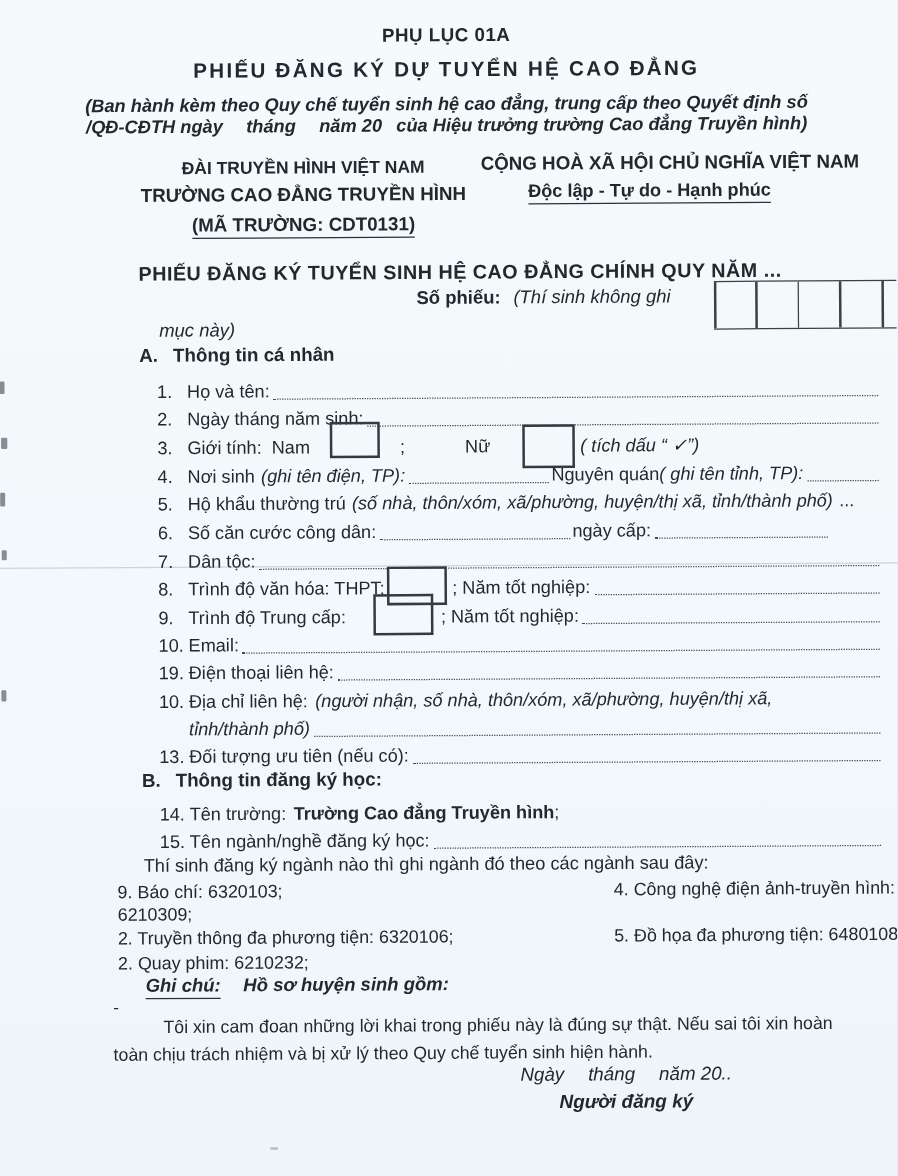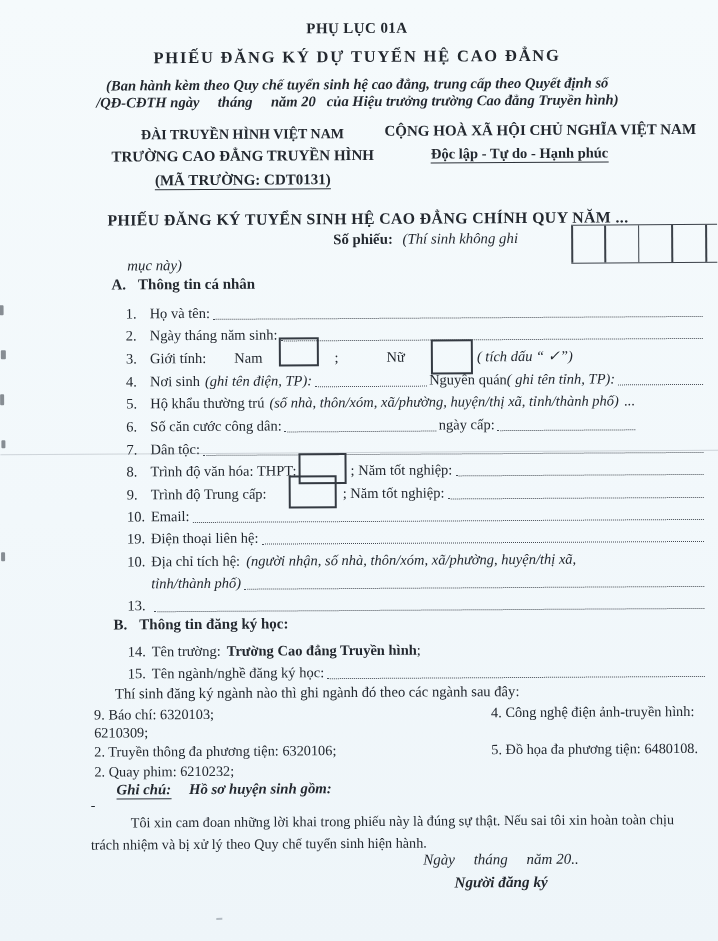--- a/index.html
+++ b/index.html
@@ -1,19 +1,19 @@
 <!DOCTYPE html>
 <html><head>
 <meta charset="utf-8">
 <style>
   html,body{margin:0;padding:0;background:#e8eef2;}
   .page{
     position:relative;width:718px;height:941px;overflow:hidden;
     background:linear-gradient(180deg,#f5fafc 0%,#f2f8fb 55%,#eef5f9 100%);
-    font-family:Liberation Serif, serif;
+    font-family:Liberation Sans, sans-serif;
     color:#23282f;
   }
   .tilt{position:absolute;top:0;left:0;right:0;bottom:0;transform:rotate(-0.35deg);transform-origin:50% 40%;}
   .abs{position:absolute;}
   .center{left:0;right:0;text-align:center;}
   .b{font-weight:bold;}
   .i{font-style:italic;}
   .u{border-bottom:1.6px solid #2c3139;padding-bottom:1px;}
   
   .appendix{font-size:15px;letter-spacing:.4px;}
@@ -91,21 +91,21 @@
 
   <div class="row" style="top:322px">
     <span class="num">2.</span>
     <span class="lbl">Ngày tháng năm sinh:</span>
     <span class="dots"></span>
   </div>
 
   <div class="row" style="top:345px;overflow:visible">
     <span class="num">3.</span>
     <span class="lbl">Giới tính:</span>
-    <span class="lbl" style="margin-left:28px">Nam</span>
+    <span class="lbl" style="margin-left:8px">Nam</span>
     <span class="cb" style="width:36px;height:25px;margin-left:16px"></span>
     <span class="lbl" style="margin-left:16px">;</span>
     <span class="lbl" style="margin-left:48px">Nữ</span>
     <span class="cb" style="width:38px;height:31px;margin-left:26px;transform:translateY(9px)"></span>
     <span class="lbl i" style="margin-left:4px">( tích dấu “ ✓”)</span>
   </div>
 
   <div class="row" style="top:368px">
     <span class="num">4.</span>
     <span class="lbl">Nơi sinh</span>
@@ -160,31 +160,32 @@
   </div>
 
   <div class="row" style="top:525px">
     <span class="num">19.</span>
     <span class="lbl">Điện thoại liên hệ:</span>
     <span class="dots"></span>
   </div>
 
   <div class="row" style="top:548px">
     <span class="num">10.</span>
-    <span class="lbl">Địa chỉ tích hệ:</span>
+    <span class="lbl">Địa chỉ liên hệ:</span>
     <span class="lbl i" style="margin-left:6px">(người nhận, số nhà, thôn/xóm, xã/phường, huyện/thị xã,</span>
   </div>
   <div class="row" style="top:570px">
     <span class="num"></span>
     <span class="lbl i">tỉnh/thành phố)</span>
     <span class="dots"></span>
   </div>
 
   <div class="row" style="top:592px">
     <span class="num">13.</span>
+    <span class="lbl">Đối tượng ưu tiên (nếu có):</span>
     <span class="dots"></span>
   </div>
 
   <div class="heading b" style="top:615px">
     <span>B.</span><span class="gap"></span><span>Thông tin đăng ký học:</span>
   </div>
 
   <div class="row" style="top:638px">
     <span class="num">14.</span>
     <span class="lbl">Tên trường:</span>

